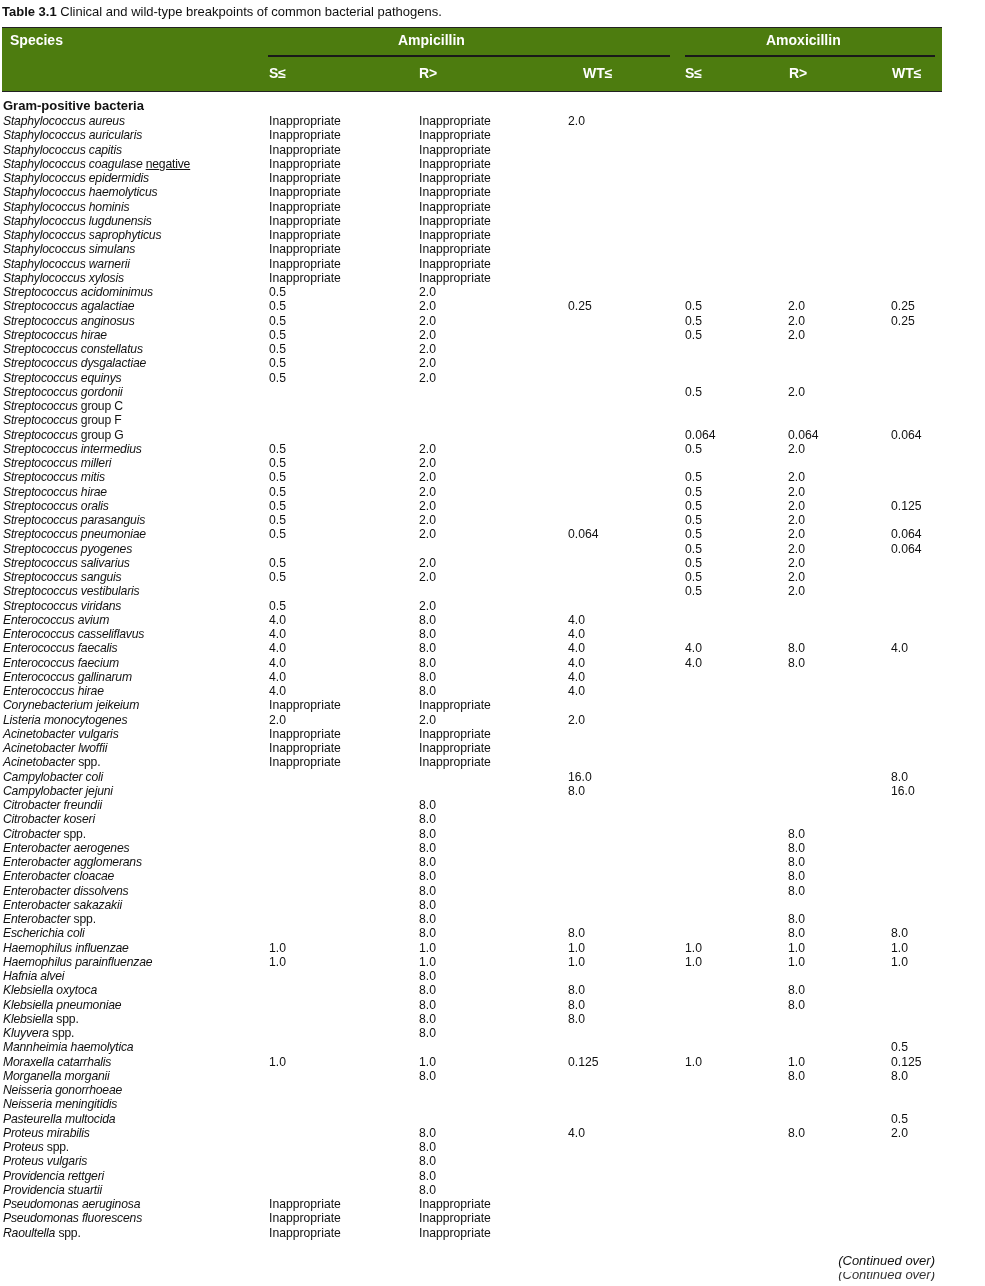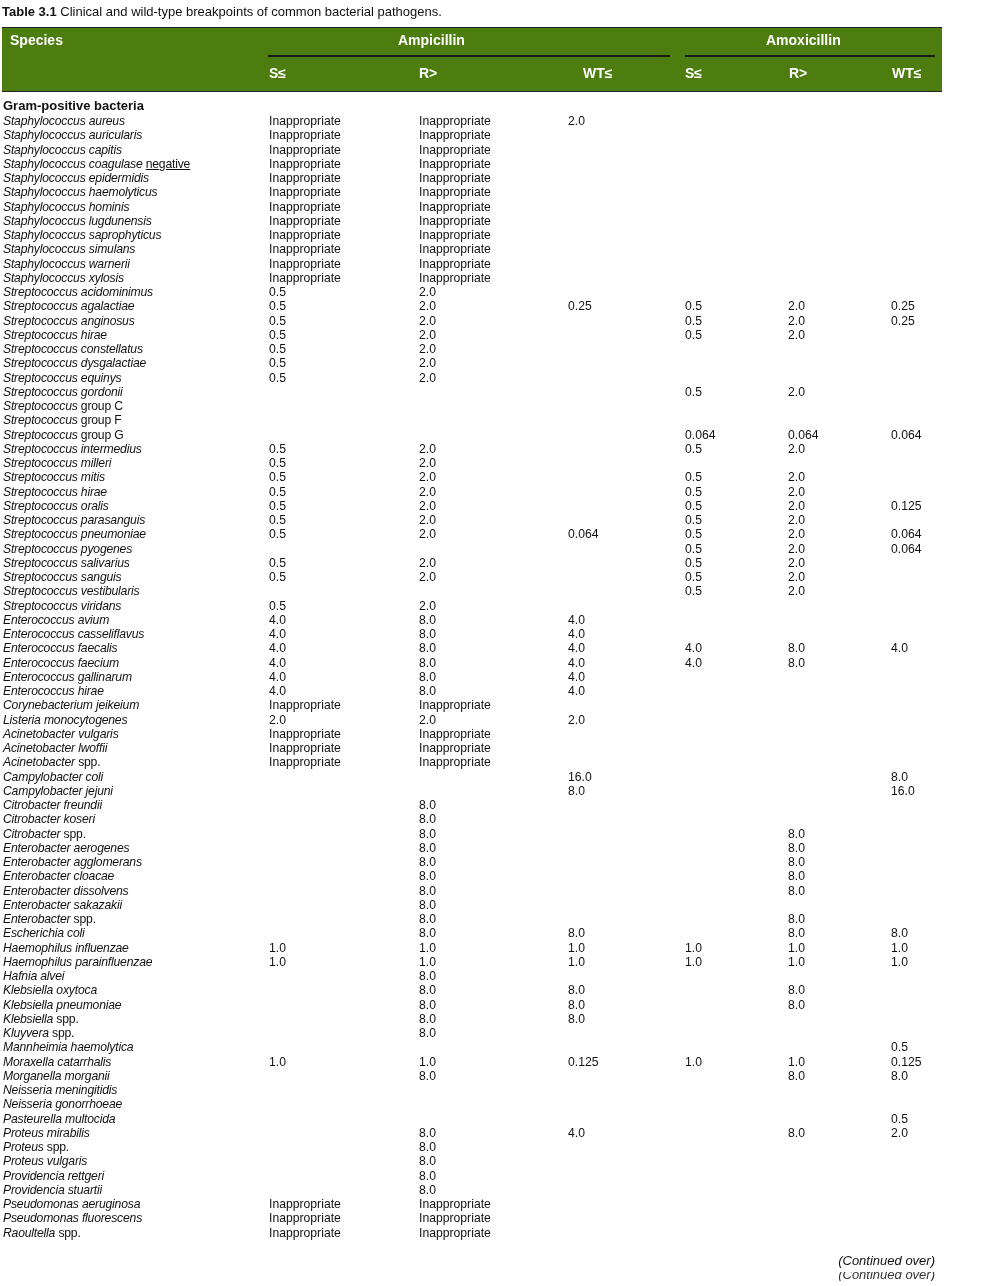--- a/index.html
+++ b/index.html
@@ -654,30 +654,30 @@
     <div class="row">
       <span class="sp"><span style="position: static;">Morganella</span> <span style="position: static;">morganii</span></span>
       <span class="c1"></span>
       <span class="c2">8.0</span>
       <span class="c3"></span>
       <span class="c4"></span>
       <span class="c5">8.0</span>
       <span class="c6">8.0</span>
     </div>
     <div class="row">
+      <span class="sp"><span style="position: static;">Neisseria</span> <span style="position: static;">gonorrhoeae</span></span>
+      <span class="c1"></span>
+      <span class="c2"></span>
+      <span class="c3"></span>
+      <span class="c4"></span>
+      <span class="c5"></span>
+      <span class="c6"></span>
+    </div>
+    <div class="row">
       <span class="sp"><span style="position: static;">Neisseria</span> <span style="position: static;">meningitidis</span></span>
-      <span class="c1"></span>
-      <span class="c2"></span>
-      <span class="c3"></span>
-      <span class="c4"></span>
-      <span class="c5"></span>
-      <span class="c6"></span>
-    </div>
-    <div class="row">
-      <span class="sp"><span style="position: static;">Neisseria</span> <span style="position: static;">gonorrhoeae</span></span>
       <span class="c1"></span>
       <span class="c2"></span>
       <span class="c3"></span>
       <span class="c4"></span>
       <span class="c5"></span>
       <span class="c6"></span>
     </div>
     <div class="row">
       <span class="sp"><span style="position: static;">Pasteurella</span> <span style="position: static;">multocida</span></span>
       <span class="c1"></span>

